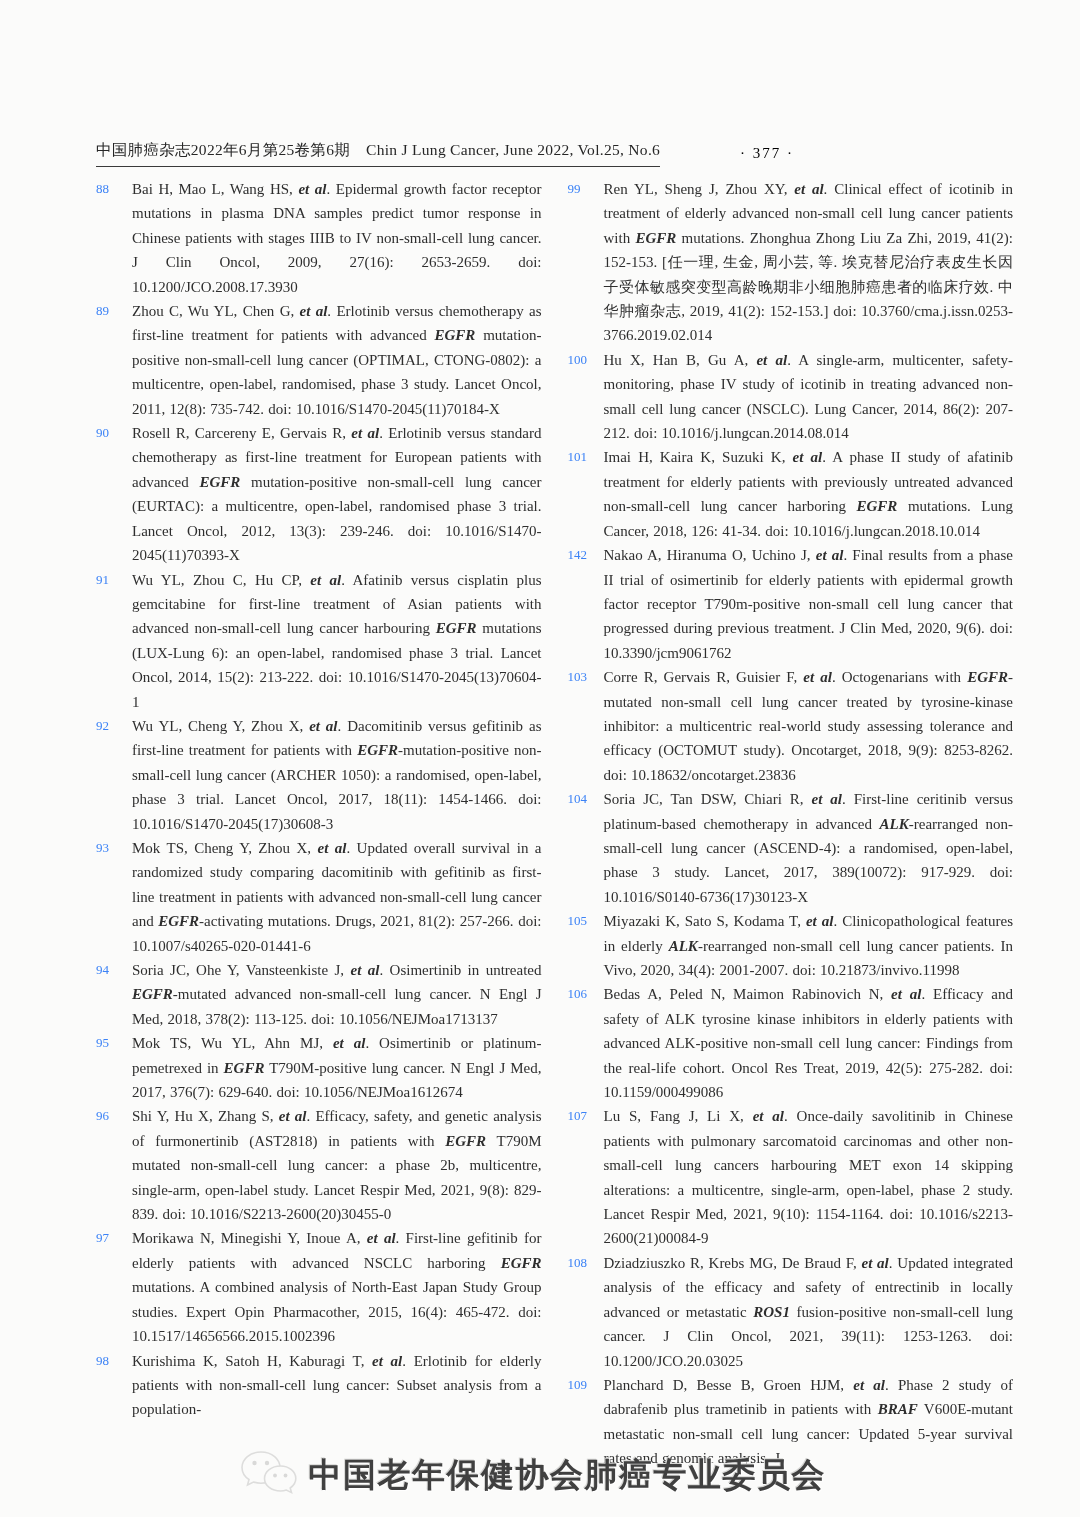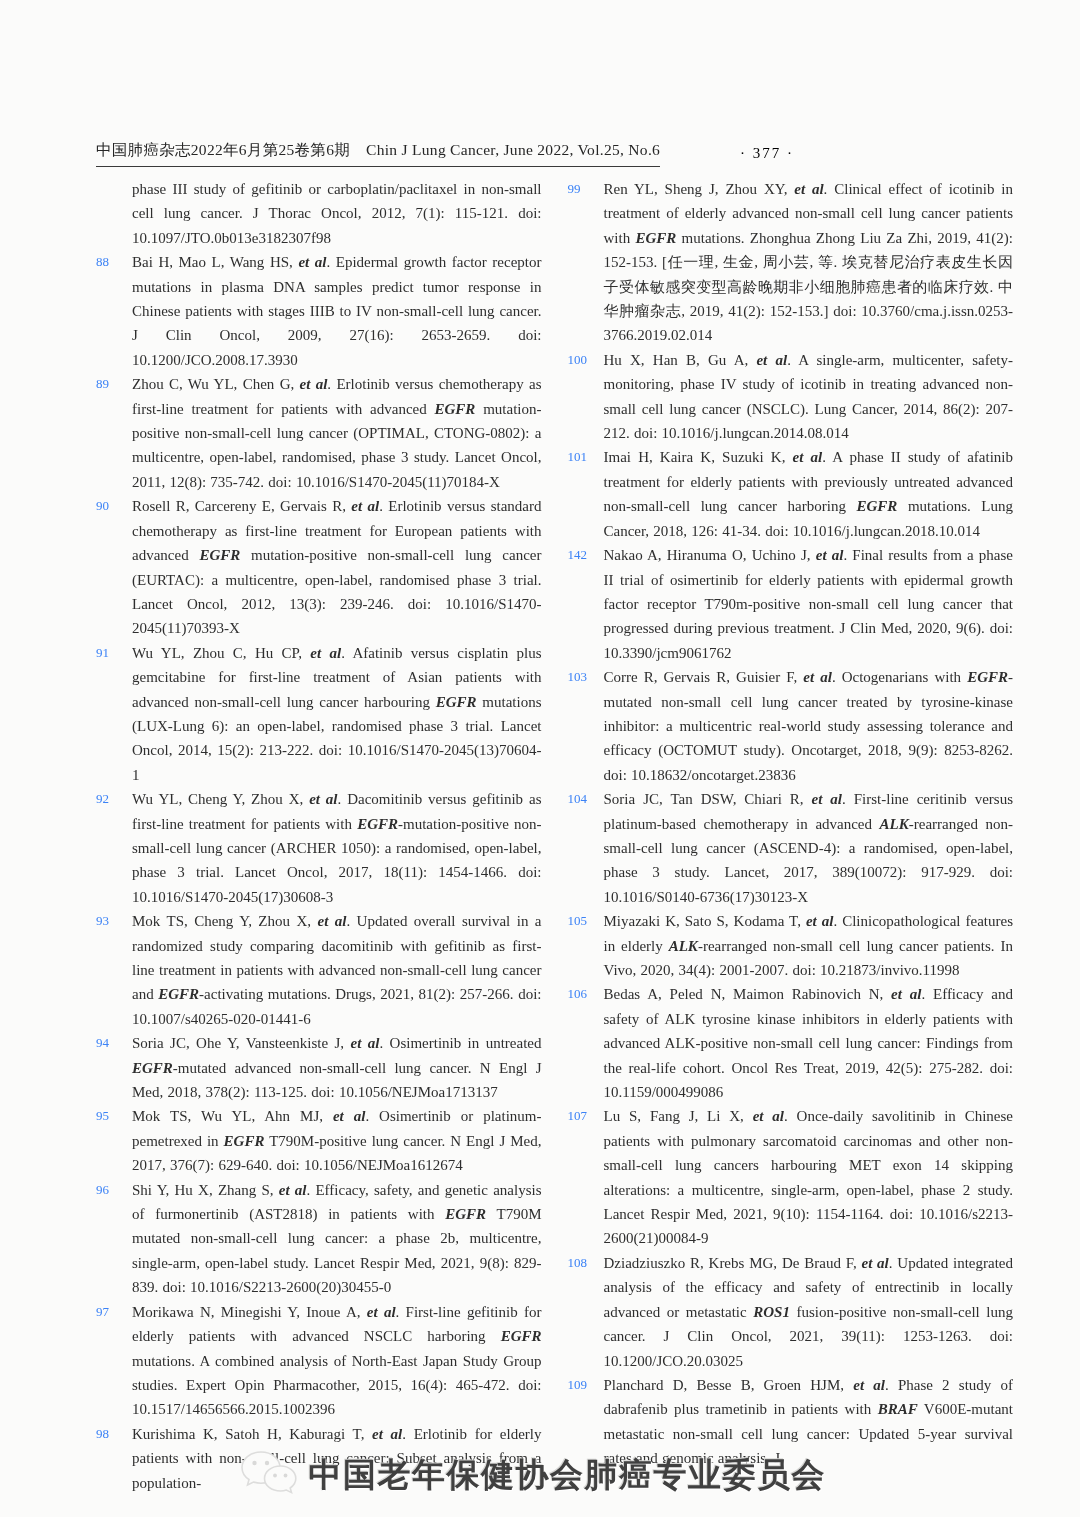--- a/index.html
+++ b/index.html
@@ -96,24 +96,20 @@
 
   <div class="header">
     <div class="header-title">
       <span>中国肺癌杂志2022年6月第25卷第6期</span><span class="header-en">Chin J Lung Cancer, June 2022, Vol.25, No.6</span>
     </div>
     <div class="page-num">· 377 ·</div>
   </div>
 
   <div class="columns">
     <div class="column">
-        <div class="ref-row">
-          <div class="ref-num"></div>
-          <div class="ref-text"><span>phase III study of gefitinib or carboplatin/paclitaxel in non-small cell lung cancer. J Thorac Oncol, 2012, 7(1): 115-121. doi: 10.1097/JTO.0b013e3182307f98</span></div>
-        </div>
         <div class="ref-row">
           <div class="ref-num">88</div>
           <div class="ref-text"><span>Bai H, Mao L, Wang HS, </span><span class="it">et al</span><span>. Epidermal growth factor receptor mutations in plasma DNA samples predict tumor response in Chinese patients with stages IIIB to IV non-small-cell lung cancer. J Clin Oncol, 2009, 27(16): 2653-2659. doi: 10.1200/JCO.2008.17.3930</span></div>
         </div>
         <div class="ref-row">
           <div class="ref-num">89</div>
           <div class="ref-text"><span>Zhou C, Wu YL, Chen G, </span><span class="it">et al</span><span>. Erlotinib versus chemotherapy as first-line treatment for patients with advanced </span><span class="it">EGFR</span><span> mutation-positive non-small-cell lung cancer (OPTIMAL, CTONG-0802): a multicentre, open-label, randomised, phase 3 study. Lancet Oncol, 2011, 12(8): 735-742. doi: 10.1016/S1470-2045(11)70184-X</span></div>
         </div>
         <div class="ref-row">
           <div class="ref-num">90</div>

